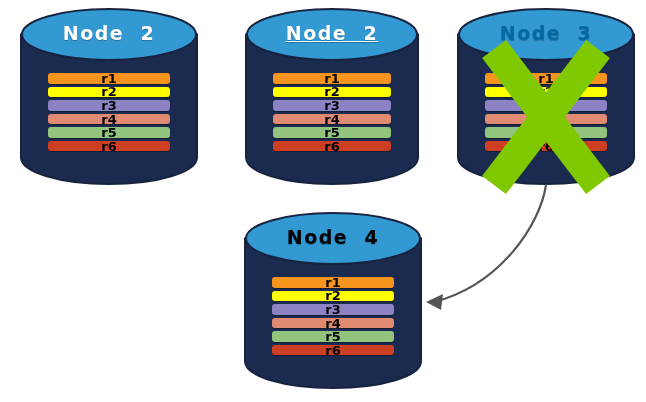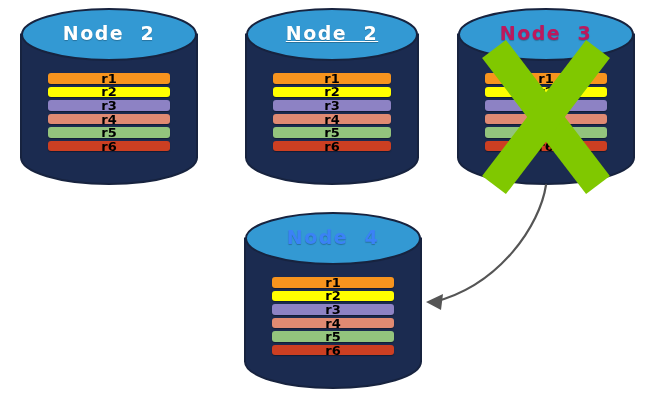--- a/index.html
+++ b/index.html
@@ -99,36 +99,36 @@
         <div class="row" style="background: rgb(224, 138, 114); height: 10.5833px; font-size: 13px; color: rgb(0, 0, 0);">r4</div>
         <div class="row" style="background: rgb(147, 196, 125); height: 10.5833px; font-size: 13px; color: rgb(0, 0, 0);">r5</div>
         <div class="row" style="background: rgb(204, 63, 34); height: 10.5833px; font-size: 13px; color: rgb(0, 0, 0);">r6</div>
       </div>
     </div>
     <div class="node" style="left: 458px; top: 8px; width: 176px; height: 176px;">
       <svg width="176" height="176" viewBox="0 0 176 176">
         <path d="M 0,26.5 L 0,149.5 A 88,26.5 0 0 0 176,149.5 L 176,26.5 Z" fill="#1b2b50" stroke="#17233f" stroke-width="2"></path>
         <ellipse cx="88" cy="26.5" rx="87" ry="25.5" fill="#3399d3" stroke="#17233f" stroke-width="2"></ellipse>
       </svg>
-      <div class="node-label" style="top: 13.5px; font-size: 19px; color: #be185d;">Node  3</div>
+      <div class="node-label" style="top: 13.5px; font-size: 19px; color: #0369a1;">Node  3</div>
       <div class="rows" style="top: 65px; gap: 3px; padding-left: 27px; padding-right: 27px; box-sizing: border-box;">
         <div class="row" style="background: rgb(247, 148, 30); height: 10.5833px; font-size: 13px; color: rgb(0, 0, 0);">r1</div>
         <div class="row" style="background: rgb(255, 255, 0); height: 10.5833px; font-size: 13px; color: rgb(0, 0, 0);">r2</div>
         <div class="row" style="background: rgb(141, 130, 196); height: 10.5833px; font-size: 13px; color: rgb(0, 0, 0);">r3</div>
         <div class="row" style="background: rgb(224, 138, 114); height: 10.5833px; font-size: 13px; color: rgb(0, 0, 0);">r4</div>
         <div class="row" style="background: rgb(147, 196, 125); height: 10.5833px; font-size: 13px; color: rgb(0, 0, 0);">r5</div>
         <div class="row" style="background: rgb(204, 63, 34); height: 10.5833px; font-size: 13px; color: rgb(0, 0, 0);">r6</div>
       </div>
     </div>
     <div class="node" style="left: 245px; top: 212px; width: 176px; height: 176px;">
       <svg width="176" height="176" viewBox="0 0 176 176">
         <path d="M 0,26.5 L 0,149.5 A 88,26.5 0 0 0 176,149.5 L 176,26.5 Z" fill="#1b2b50" stroke="#17233f" stroke-width="2"></path>
         <ellipse cx="88" cy="26.5" rx="87" ry="25.5" fill="#3399d3" stroke="#17233f" stroke-width="2"></ellipse>
       </svg>
-      <div class="node-label" style="top: 13.5px; font-size: 19px; color: #3b82f6;">Node  4</div>
+      <div class="node-label" style="top: 13.5px; font-size: 19px; color: #000000;">Node  4</div>
       <div class="rows" style="top: 65px; gap: 3px; padding-left: 27px; padding-right: 27px; box-sizing: border-box;">
         <div class="row" style="background: rgb(247, 148, 30); height: 10.5833px; font-size: 13px; color: rgb(0, 0, 0);">r1</div>
         <div class="row" style="background: rgb(255, 255, 0); height: 10.5833px; font-size: 13px; color: rgb(0, 0, 0);">r2</div>
         <div class="row" style="background: rgb(141, 130, 196); height: 10.5833px; font-size: 13px; color: rgb(0, 0, 0);">r3</div>
         <div class="row" style="background: rgb(224, 138, 114); height: 10.5833px; font-size: 13px; color: rgb(0, 0, 0);">r4</div>
         <div class="row" style="background: rgb(147, 196, 125); height: 10.5833px; font-size: 13px; color: rgb(0, 0, 0);">r5</div>
         <div class="row" style="background: rgb(204, 63, 34); height: 10.5833px; font-size: 13px; color: rgb(0, 0, 0);">r6</div>
       </div>
     </div>
   </div>

